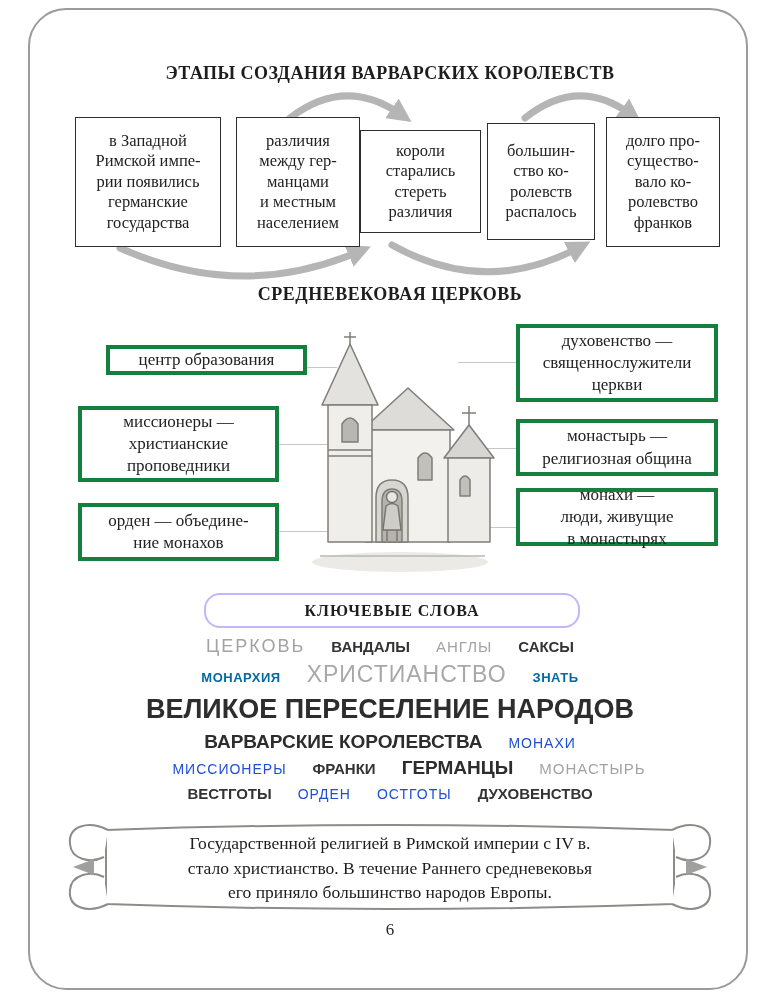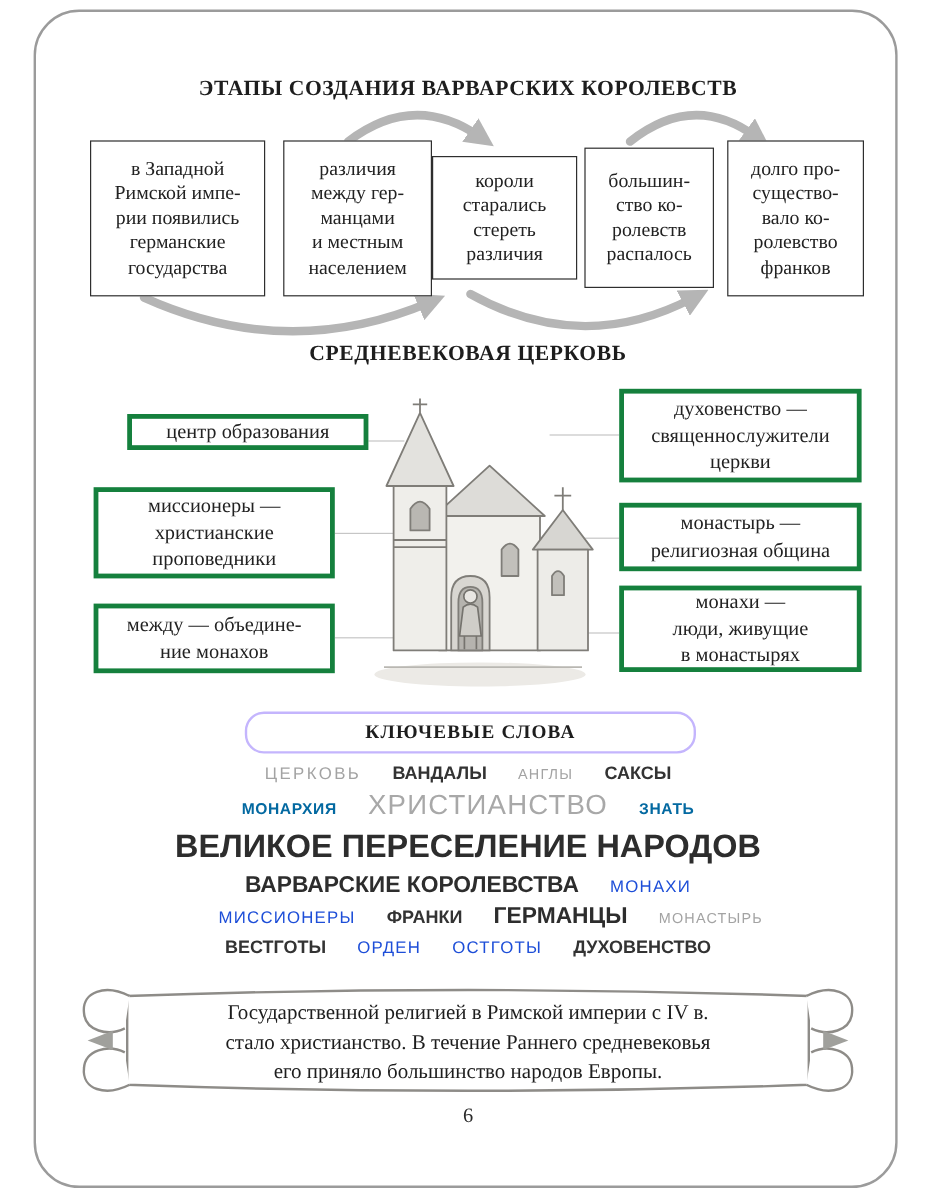--- a/index.html
+++ b/index.html
@@ -22,35 +22,35 @@
   .sb4{left:487px;top:123px;width:108px;height:117px;}
   .sb5{left:606px;top:117px;width:114px;height:130px;}
   .def-box{position:absolute;border:4px solid #15803d;background:#fff;box-sizing:border-box;
            display:flex;align-items:center;justify-content:center;text-align:center;
            font-size:17px;line-height:1.3;z-index:2;}
   .lb1{left:78px;top:345px;width:201px;height:30px;margin-left:28px;}
   .lb2{left:78px;top:406px;width:201px;height:76px;}
   .lb3{left:78px;top:503px;width:201px;height:58px;}
   .rb1{left:516px;top:324px;width:202px;height:78px;}
   .rb2{left:516px;top:419px;width:202px;height:57px;}
-  .rb3{left:516px;top:488px;width:202px;height:72px;}
+  .rb3{left:516px;top:488px;width:202px;height:58px;}
   .conn{position:absolute;height:1px;background:#c6c6c6;z-index:0;}
   .church{position:absolute;left:300px;top:330px;width:205px;height:248px;z-index:1;}
   .kw-box{position:absolute;left:204px;top:593px;width:376px;height:35px;box-sizing:border-box;
           border:2px solid #c4b5fd;border-radius:16px;display:flex;align-items:center;
           justify-content:center;font-weight:bold;font-size:16px;letter-spacing:1px;color:#1d1d1d;text-align:right;}
   .kw-cloud{position:absolute;left:0;top:636px;width:780px;
             font-family:"Liberation Sans","DejaVu Sans",sans-serif;}
   .kw-row{display:flex;justify-content:center;align-items:baseline;gap:26px;}
   .kw-r1{margin-bottom:4px;}.kw-r2{margin-bottom:6px;}.kw-r3{margin-bottom:6px;}
   .kw-r4{margin-bottom:4px;}.kw-r5{margin-bottom:6px;padding-left:38px;}
-  .kw-g-xl{color:#a3a3a3;font-size:14px;letter-spacing:2px;}
+  .kw-g-xl{color:#a3a3a3;font-size:18px;letter-spacing:2px;}
   .kw-g-xxl{color:#a8a8a8;font-size:23px;letter-spacing:1px;}
   .kw-g-md{color:#1d4ed8;font-size:14px;letter-spacing:1px;}
-  .kw-g-sm{color:#a3a3a3;font-size:12px;letter-spacing:1px;text-align:center;}
+  .kw-g-sm{color:#a3a3a3;font-size:15px;letter-spacing:1px;text-align:center;}
   .kw-d-xxl{color:#2d2d2d;font-weight:bold;font-size:27px;}
   .kw-d-lg{color:#2d2d2d;font-weight:bold;font-size:19px;}
   .kw-d-md{color:#333;font-weight:bold;font-size:15px;text-align:right;}
   .kw-d-sm{color:#0369a1;font-weight:bold;font-size:13px;letter-spacing:.5px;}
   .scroll-svg{position:absolute;left:58px;top:814px;width:664px;height:106px;overflow:visible;}
   .scroll-text{position:absolute;left:120px;top:826px;width:540px;height:84px;
                display:flex;align-items:center;justify-content:center;text-align:center;
                white-space:pre-line;font-size:17.5px;line-height:1.4;color:#1d1d1d;z-index:3;}
   .page-num{position:absolute;left:0;top:920px;width:780px;text-align:center;
             font-size:17px;color:#2a2a2a;}
@@ -120,21 +120,21 @@
 
   <div class="def-box lb1">
       <span>центр образования</span>
     </div>
   <div class="def-box lb2">
       <span>миссионеры —
 христианские
 проповедники</span>
     </div>
   <div class="def-box lb3">
-      <span>между — объедине-
+      <span>орден — объедине-
 ние монахов</span>
     </div>
   <div class="def-box rb1">
       <span>духовенство —
 священнослужители
 церкви</span>
     </div>
   <div class="def-box rb2">
       <span>монастырь —
 религиозная община</span>

